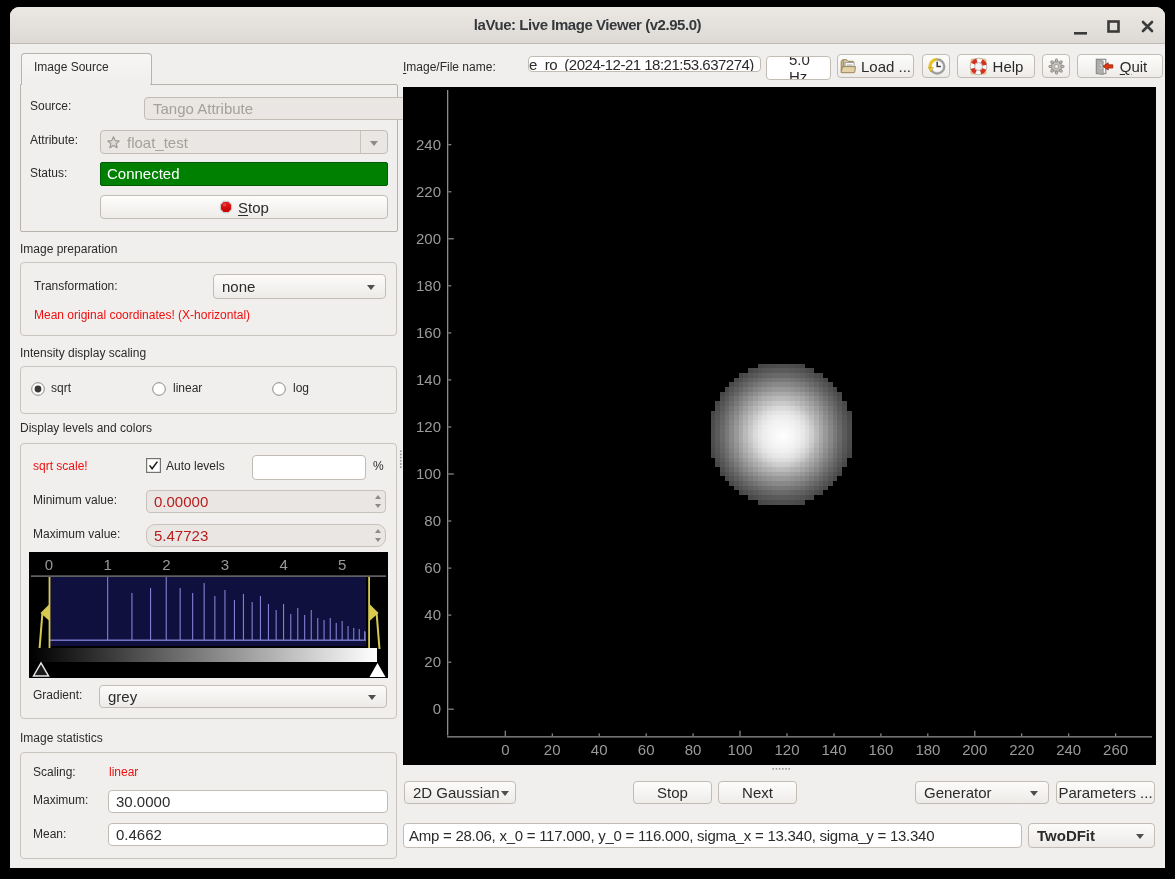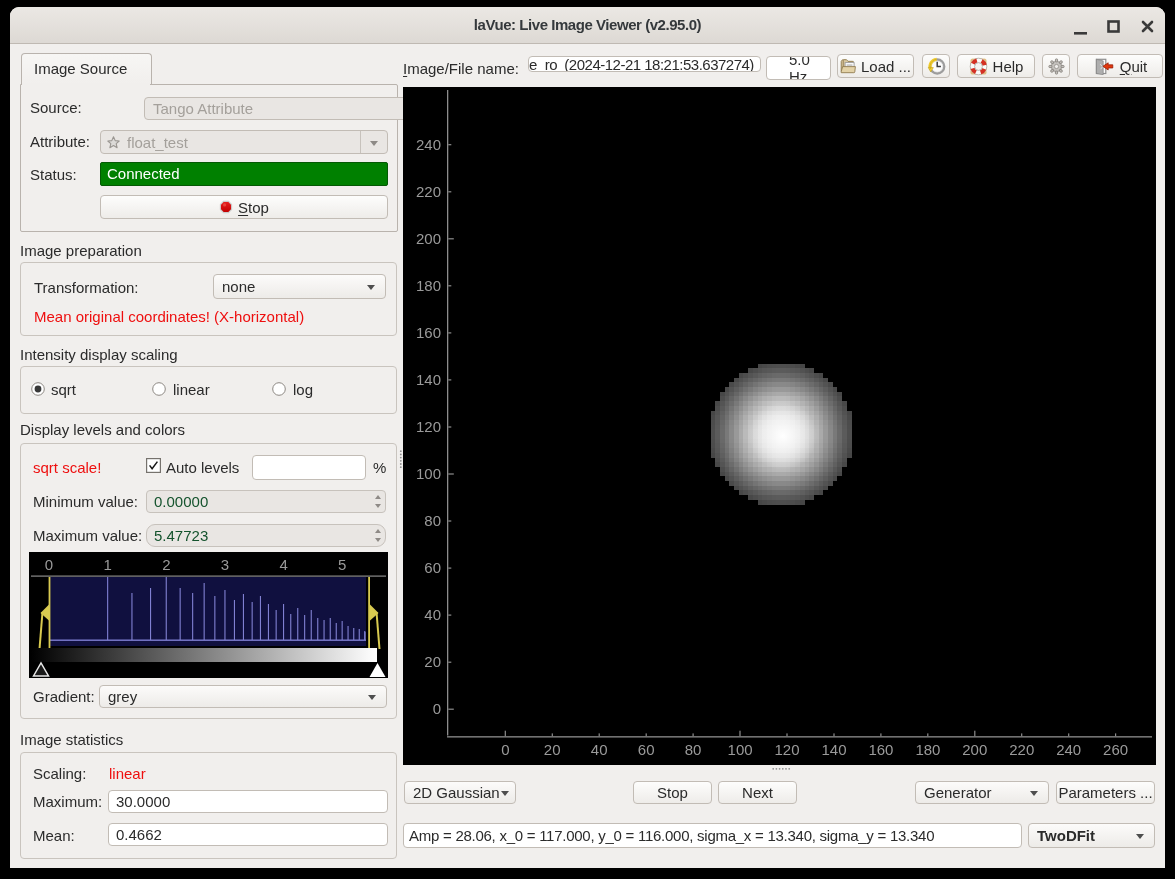--- a/index.html
+++ b/index.html
@@ -7,28 +7,28 @@
 .win{position:absolute;left:10px;top:7px;width:1155px;height:861px;background:#f1efed;border-radius:9px 9px 0 0;}
 .titlebar{position:absolute;left:0;top:0;width:100%;height:37px;border-radius:9px 9px 0 0;
   background:linear-gradient(#ebe8e4,#ddd9d4);border-bottom:1px solid #bfb9b2;box-sizing:border-box;}
 .title{position:absolute;left:0;right:0;top:0;height:37px;line-height:36px;text-align:center;
   font-weight:bold;font-size:15px;letter-spacing:-0.45px;color:#35393c;}
 .btn{position:absolute;height:24px;box-sizing:border-box;background:linear-gradient(#fdfdfc,#eeece9);
   border:1px solid #c2bcb5;border-radius:4px;color:#2b2b2b;text-align:center;
   display:flex;align-items:center;justify-content:center;gap:5px;font-size:15px;}
 .input{position:absolute;box-sizing:border-box;background:#fff;border:1px solid #c2bcb5;border-radius:4px;
   font-size:15px;color:#2b2b2b;display:flex;align-items:center;overflow:hidden;}
-.dis{background:#e9e6e3;color:#14532d;border:1px solid #c7c2bc;}
+.dis{background:#e9e6e3;color:#b91c1c;border:1px solid #c7c2bc;}
 .combo{position:absolute;box-sizing:border-box;border:1px solid #c2bcb5;border-radius:4px;
   background:linear-gradient(#fcfbfa,#edebe8);display:flex;align-items:center;font-size:15px;color:#2b2b2b;}
 .combo.dis{background:#e9e6e3;color:#a4a09b;}
 .arrow{width:0;height:0;border-left:4.5px solid transparent;border-right:4.5px solid transparent;
   border-top:5.5px solid #4e4e4e;position:absolute;}
 .arrow.g{border-top-color:#8e8a86;}
-.lbl{position:absolute;white-space:nowrap;color:#2b2b2b;font-size:15px;}
+.lbl{position:absolute;white-space:nowrap;color:#2b2b2b;font-size:12px;}
 .red{color:#ee0f0f;}
 .grp{position:absolute;border:1px solid #c9c4be;border-radius:4px;box-sizing:border-box;}
 .u{text-decoration:underline;text-underline-offset:2px;}
 </style></head><body>
 <div style="position:absolute;left:0;top:0;width:1175px;height:879px;filter:blur(0.01px);">
 <div class="win"></div>
 <div class="titlebar abs" style="left:10px;top:7px;width:1155px;"></div>
 <div class="title abs" style="left:10px;top:7px;width:1155px;">laVue: Live Image Viewer (v2.95.0)</div>
 <svg class="abs" style="left:1060px;top:14px;" width="100" height="24" viewBox="0 0 100 24">
       <rect x="14" y="18" width="13" height="2.6" fill="#3a3a3a"></rect>

